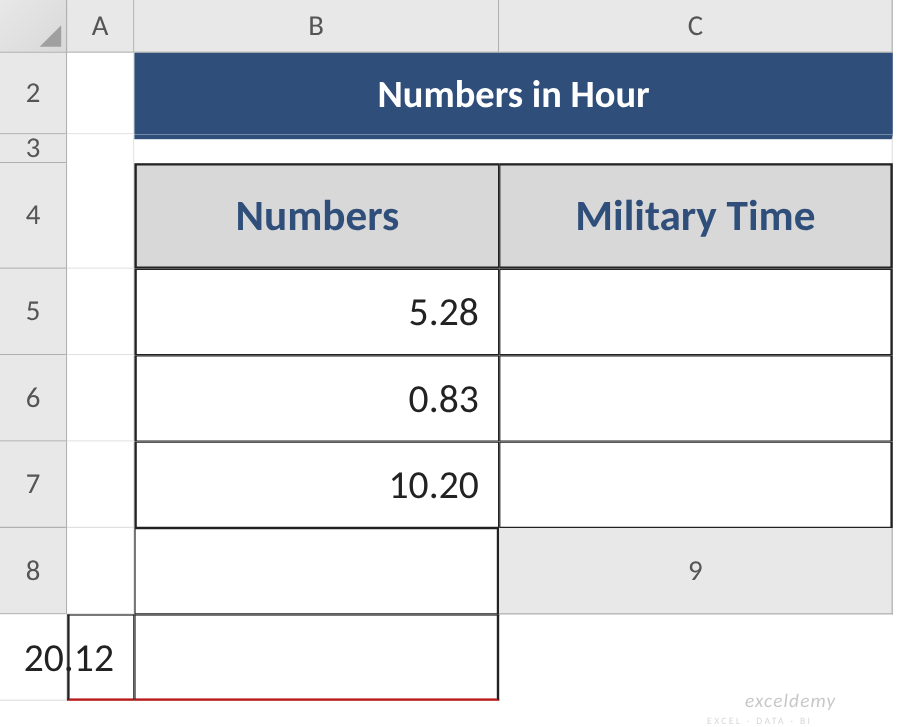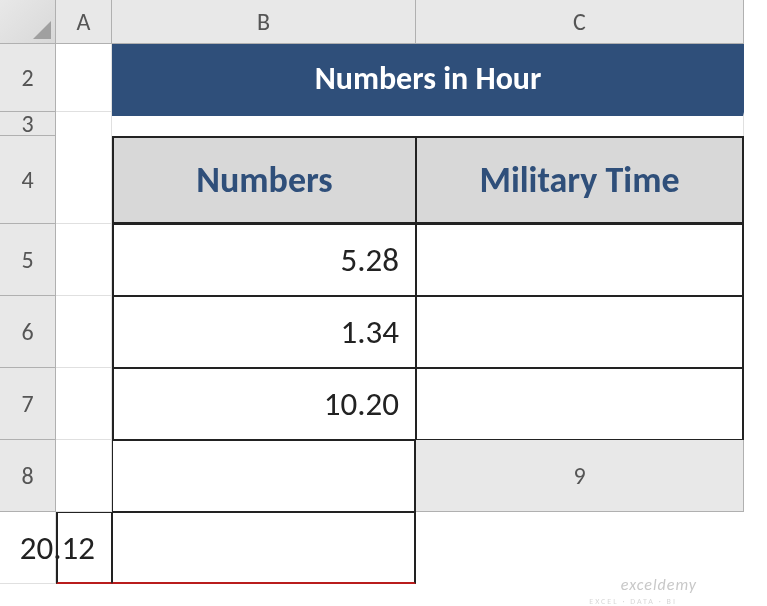--- a/index.html
+++ b/index.html
@@ -154,21 +154,21 @@
   <div class="cell table-header left">Numbers</div>
   <div class="cell table-header right">Military Time</div>
 
   <div class="row-header">5</div>
   <div class="cell cell-a"></div>
   <div class="cell data-cell left">5.28</div>
   <div class="cell data-cell right"></div>
 
   <div class="row-header">6</div>
   <div class="cell cell-a"></div>
-  <div class="cell data-cell left">1.34</div>
+  <div class="cell data-cell left">0.83</div>
   <div class="cell data-cell right"></div>
 
   <div class="row-header">7</div>
   <div class="cell cell-a"></div>
   <div class="cell data-cell left">10.20</div>
   <div class="cell data-cell right"></div>
 
   <div class="row-header">8</div>
   <div class="cell cell-a"></div>
   <div class="cell data-cell right"></div>

